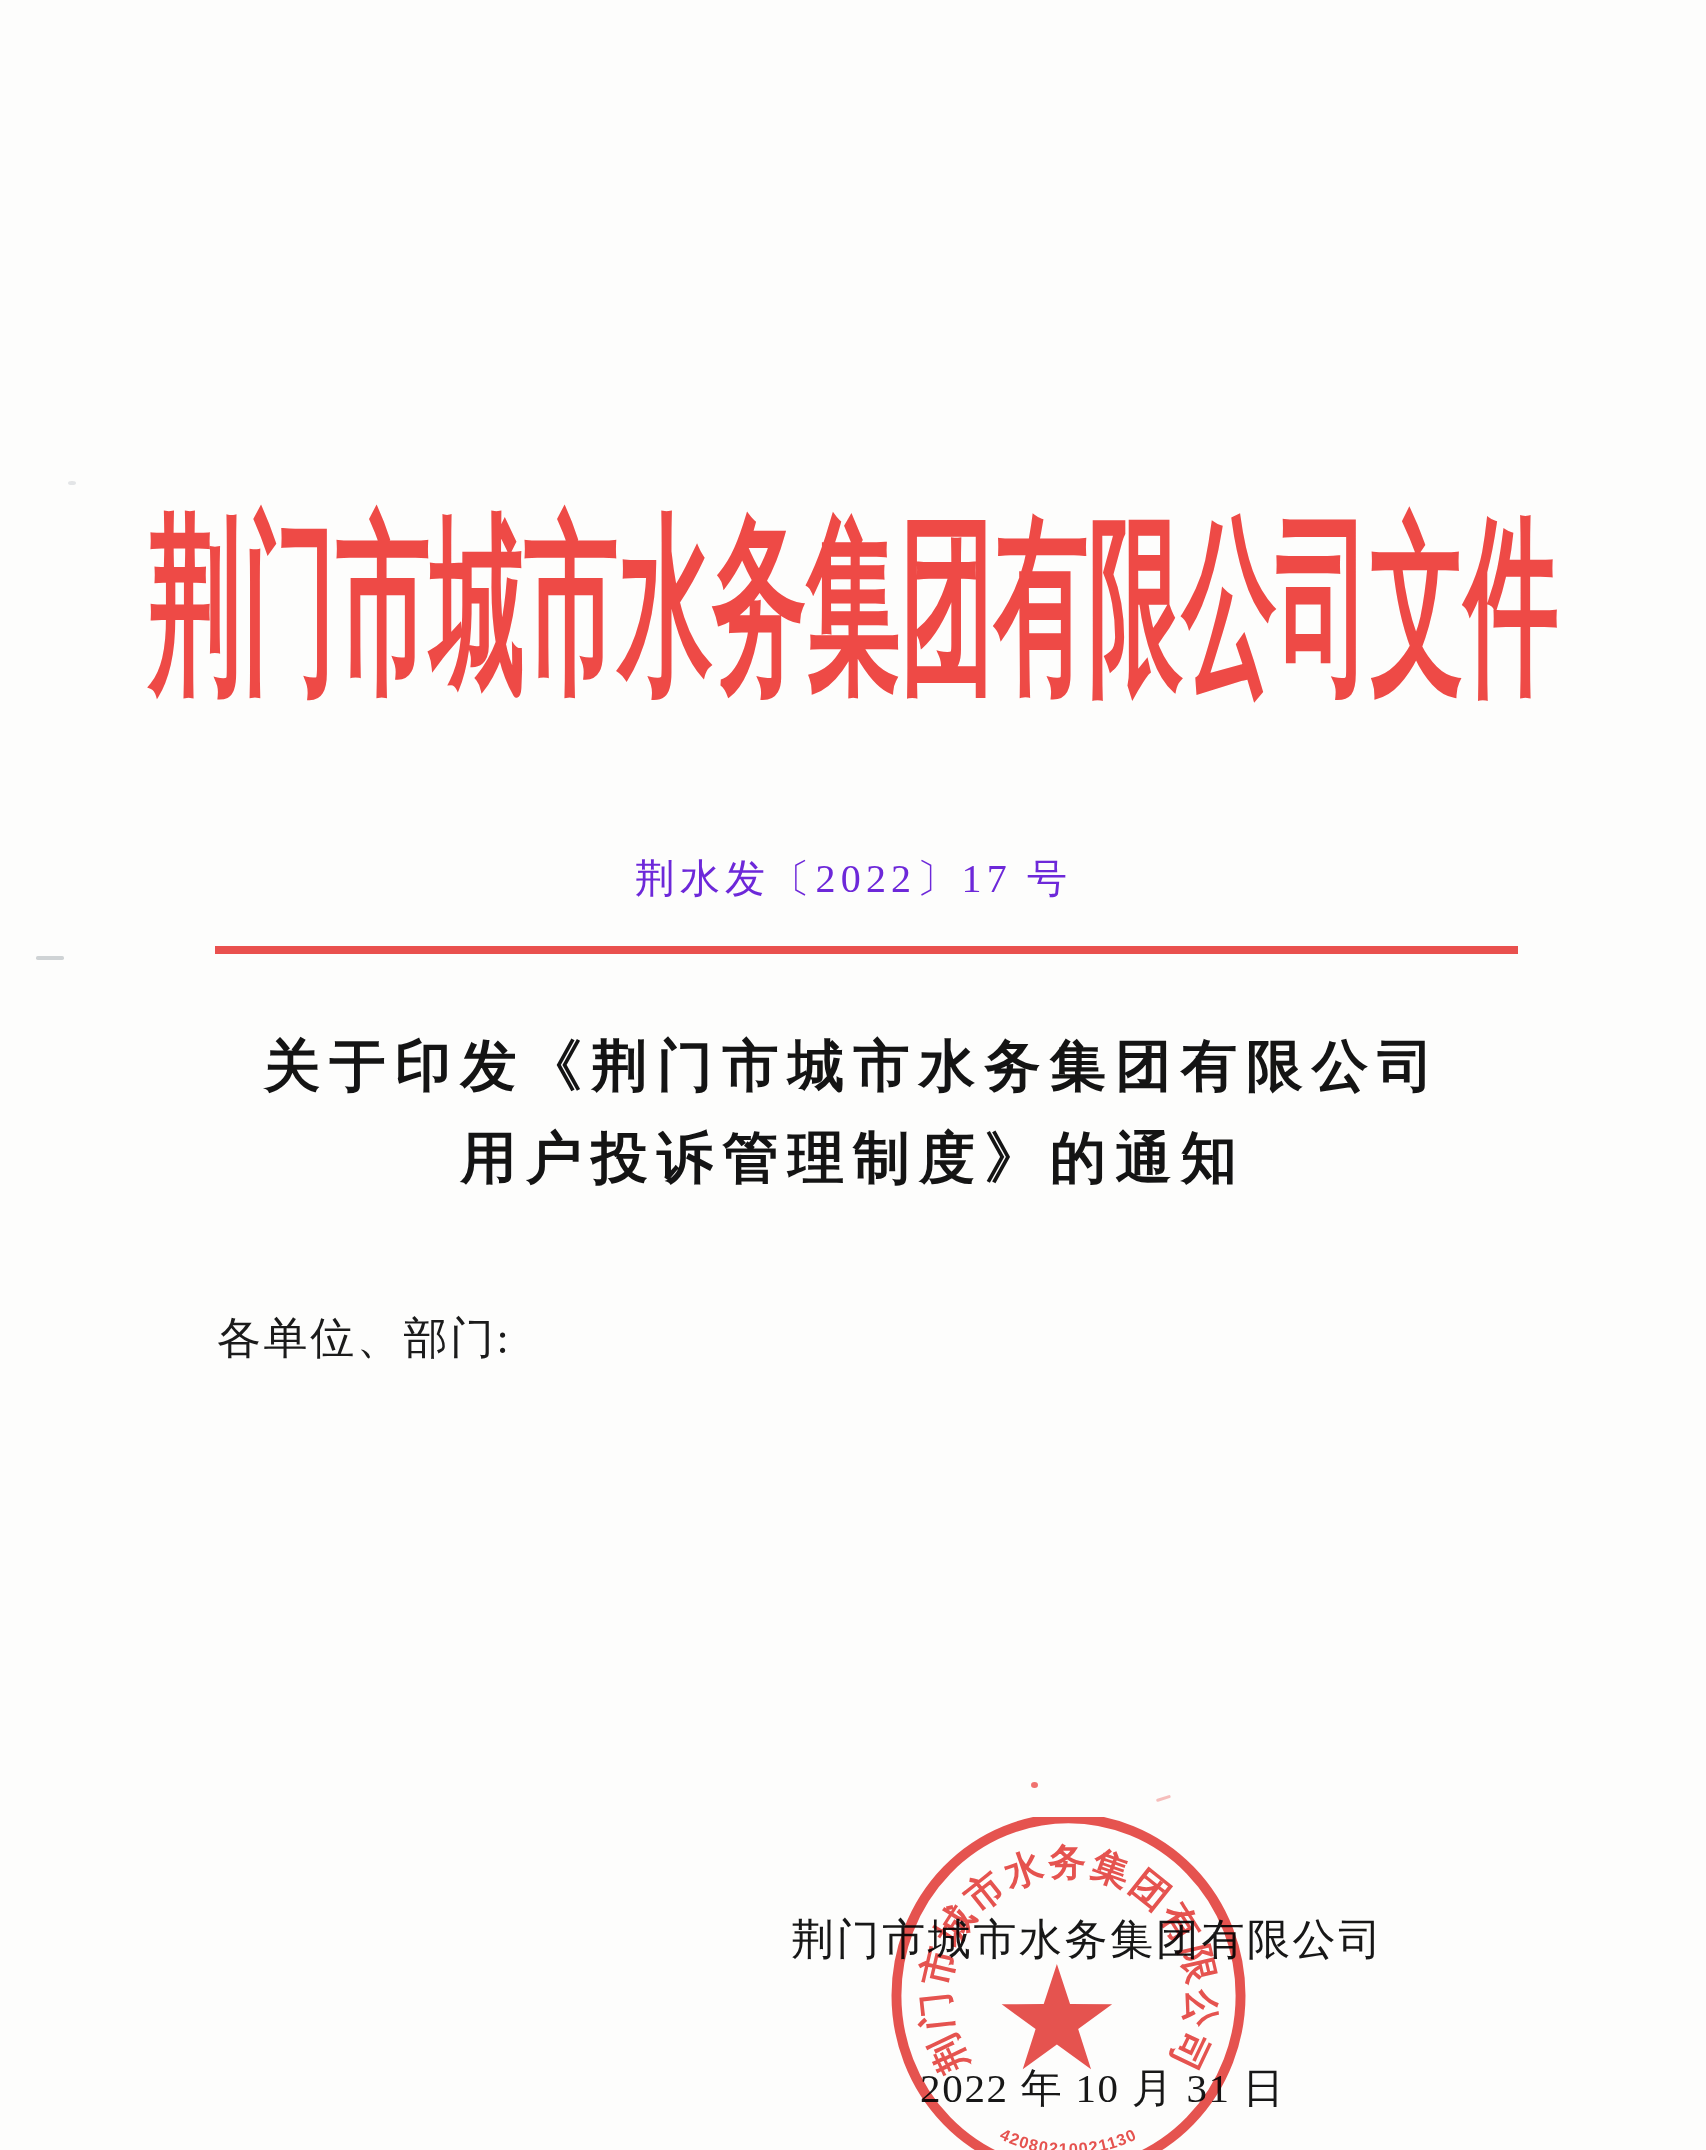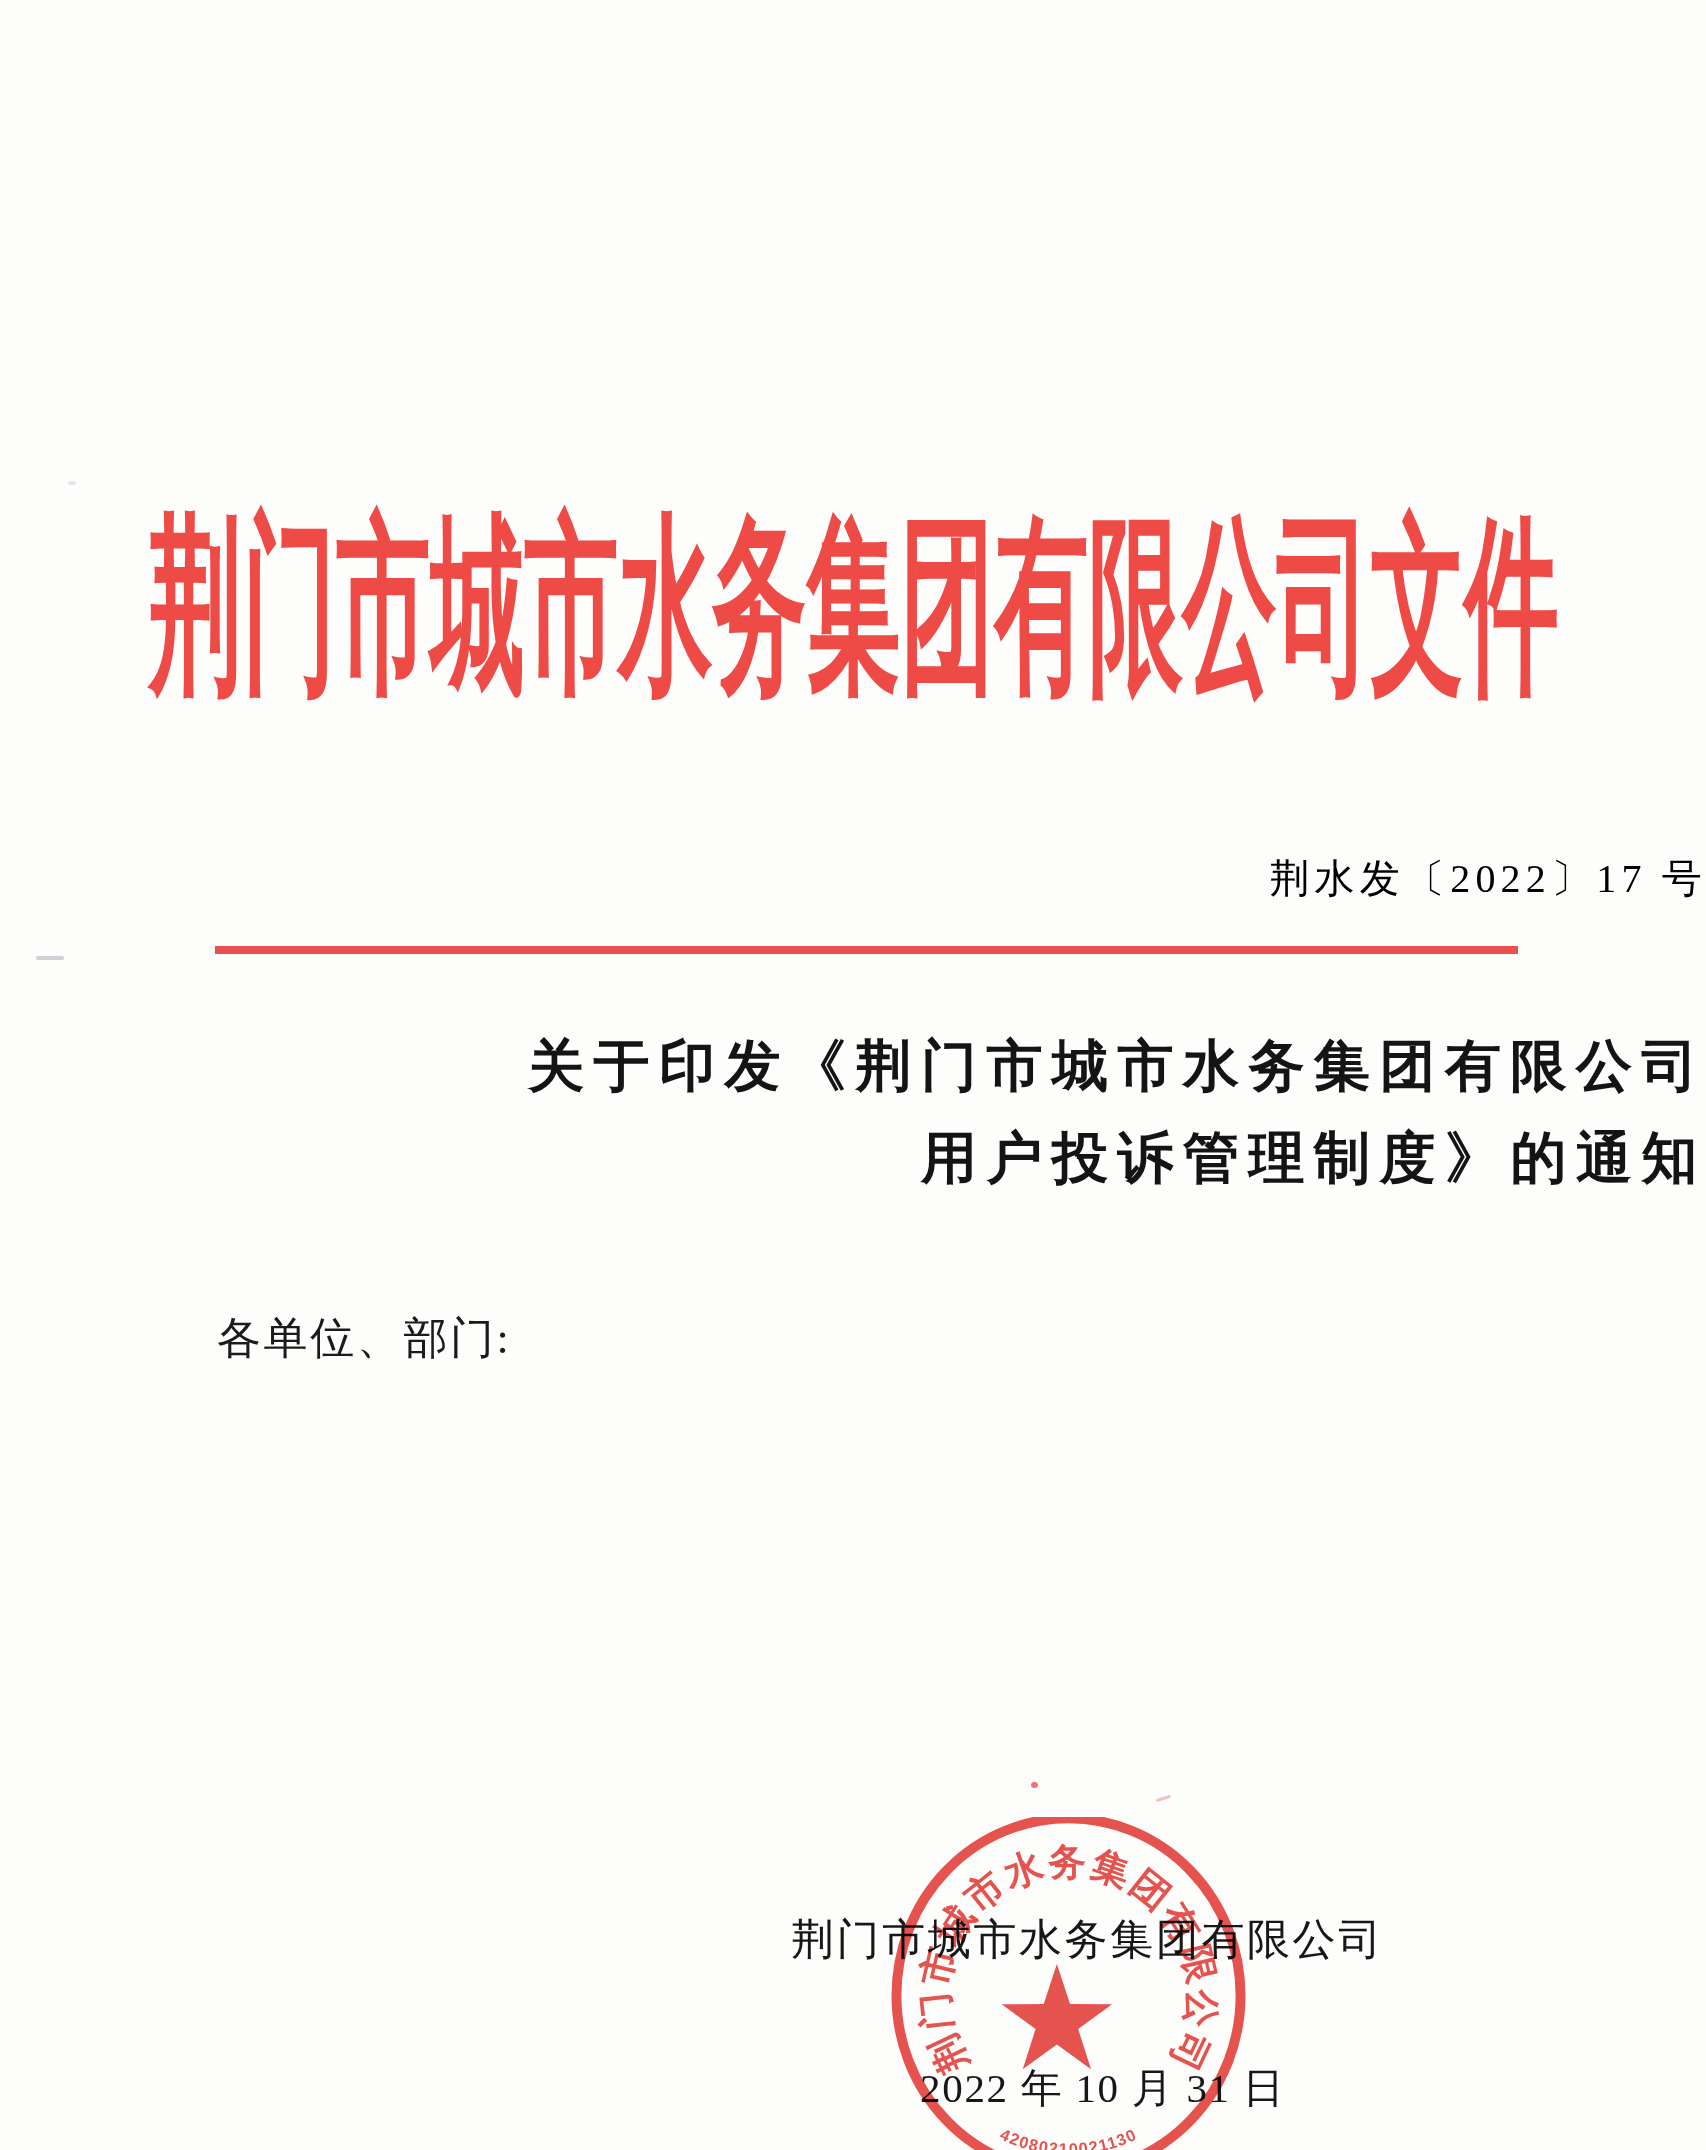--- a/index.html
+++ b/index.html
@@ -24,38 +24,38 @@
     color: #ee4a46;
     white-space: nowrap;
     transform: scaleY(2.05);
     transform-origin: center top;
     letter-spacing: 0;
   }
   
   .doc-number {
     position: absolute;
     left: 0; top: 851px; width: 100%;
-    text-align: right;
+    text-align: center;
     font-size: 40px;
     letter-spacing: 5.2px;
-    color: #000000;
+    color: #6d28d9;
     white-space: nowrap;
   }
   
   .red-line {
     position: absolute;
     left: 215px; top: 946px;
     width: 1303px; height: 7.7px;
     background: #e9504e;
   }
   
   .notice-title {
     position: absolute;
     left: 0; top: 1020px; width: 100%;
-    text-align: right;
+    text-align: center;
     font-weight: 700;
     font-size: 56px;
     line-height: 92px;
     letter-spacing: 9.5px;
     color: #141414;
     white-space: nowrap;
   }
   
   .body-text {
     position: absolute;

